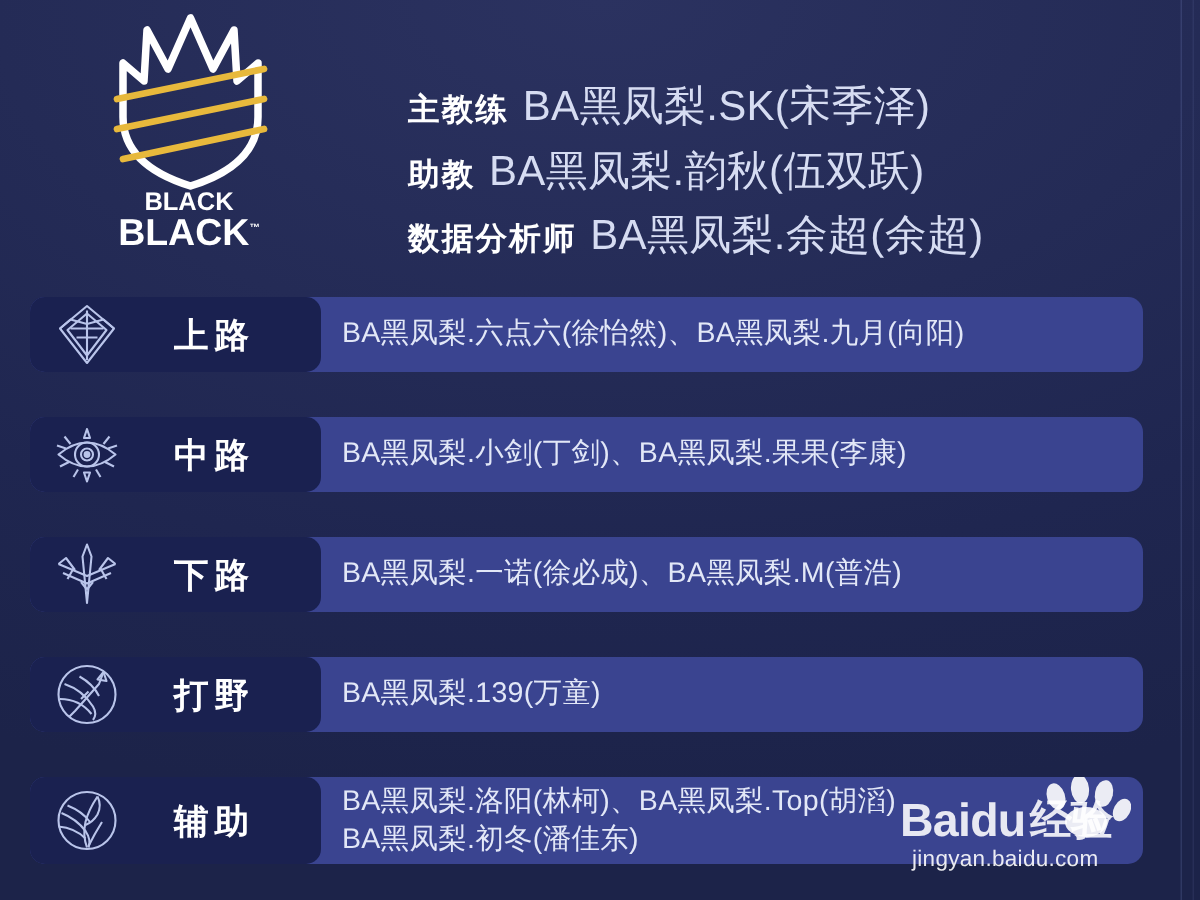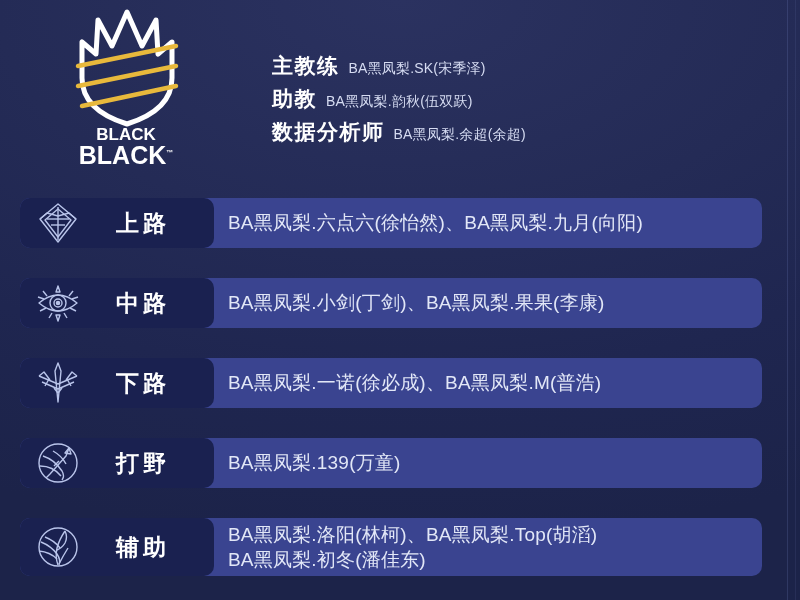--- a/index.html
+++ b/index.html
@@ -75,21 +75,21 @@
   }
   .staff-label {
     color: #ffffff;
     font-size: 21px;
     font-weight: 700;
     letter-spacing: 1.5px;
     margin-right: 9px;
   }
   .staff-value {
     color: #d6dcf2;
-    font-size: 14px;
+    font-size: 28px;
     font-weight: 400;
     letter-spacing: 0.2px;
   }
 
   
   .rows {
     position: absolute;
     left: 0;
     top: 198px;
     width: 800px;
@@ -357,14 +357,31 @@
         <div class="role-label">辅助</div>
       </div>
       <div class="role-players">
         <div class="player-line">BA黑凤梨.洛阳(林柯)、BA黑凤梨.Top(胡滔)</div>
         <div class="player-line">BA黑凤梨.初冬(潘佳东)</div>
       </div>
     </div>
 
   </div>
 
+  <div class="watermark">
+    <svg class="wm-paw" width="62" height="40" viewBox="0 0 62 40">
+      <g fill="rgba(255,255,255,0.9)">
+        <ellipse cx="12" cy="13" rx="6" ry="9" transform="rotate(-18 12 13)"></ellipse>
+        <ellipse cx="28" cy="8" rx="6" ry="9.5" transform="rotate(-6 28 8)"></ellipse>
+        <ellipse cx="44" cy="11" rx="6" ry="9" transform="rotate(12 44 11)"></ellipse>
+        <ellipse cx="56" cy="22" rx="5.5" ry="8" transform="rotate(28 56 22)"></ellipse>
+        <ellipse cx="32" cy="30" rx="14" ry="10"></ellipse>
+      </g>
+    </svg>
+    <div class="wm-main">
+      <span>Bai</span>
+        <span>du</span>
+        <span class="wm-cn">经验</span>
+    </div>
+    <div class="wm-url">jingyan.baidu.com</div>
+  </div>
 
 </div>
 
 </body></html>

